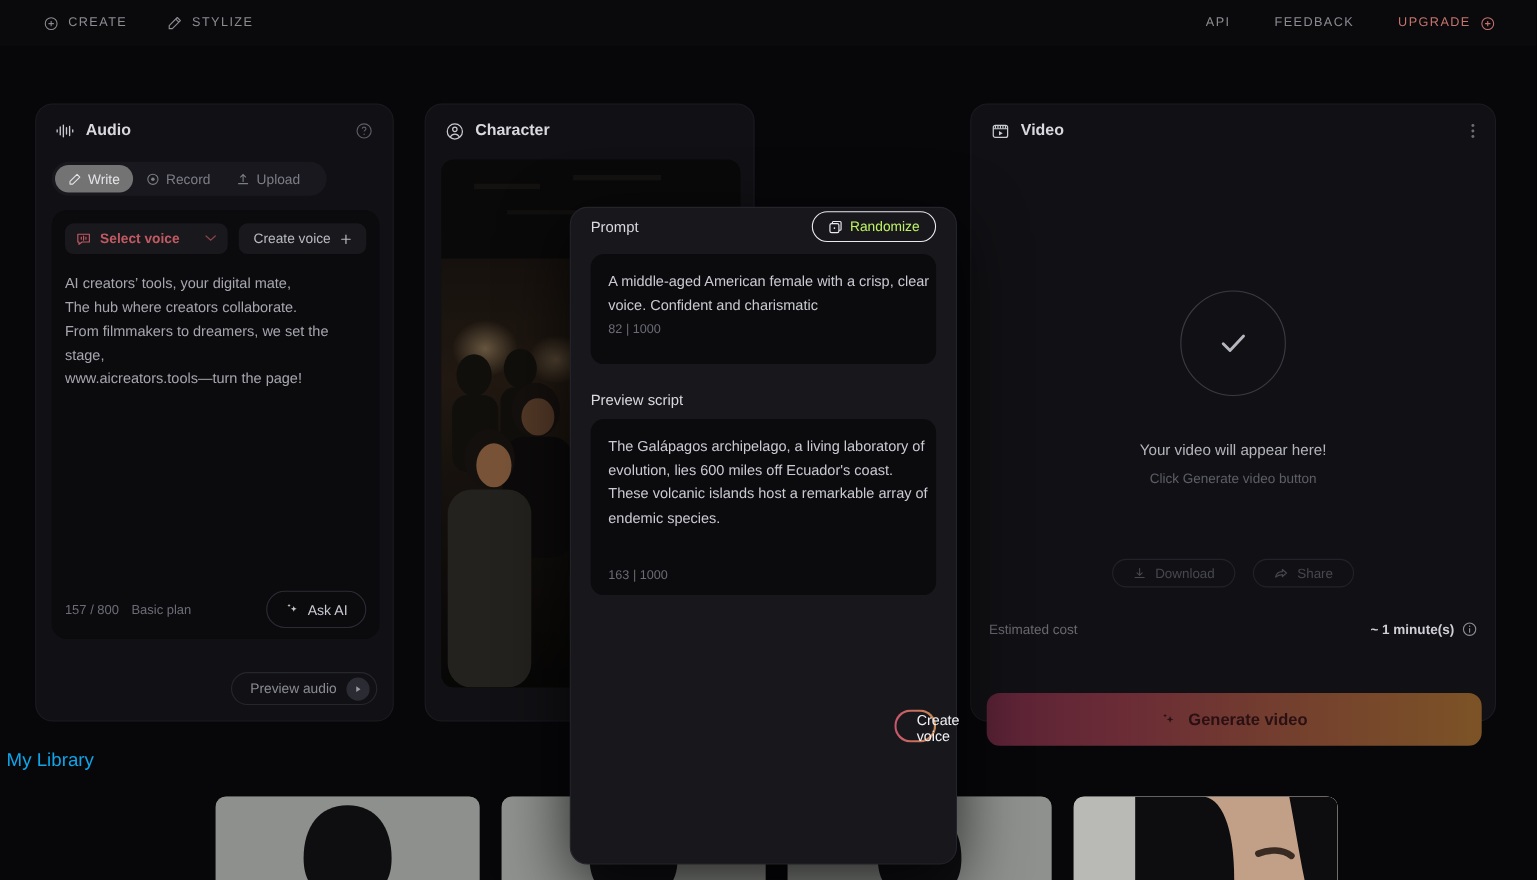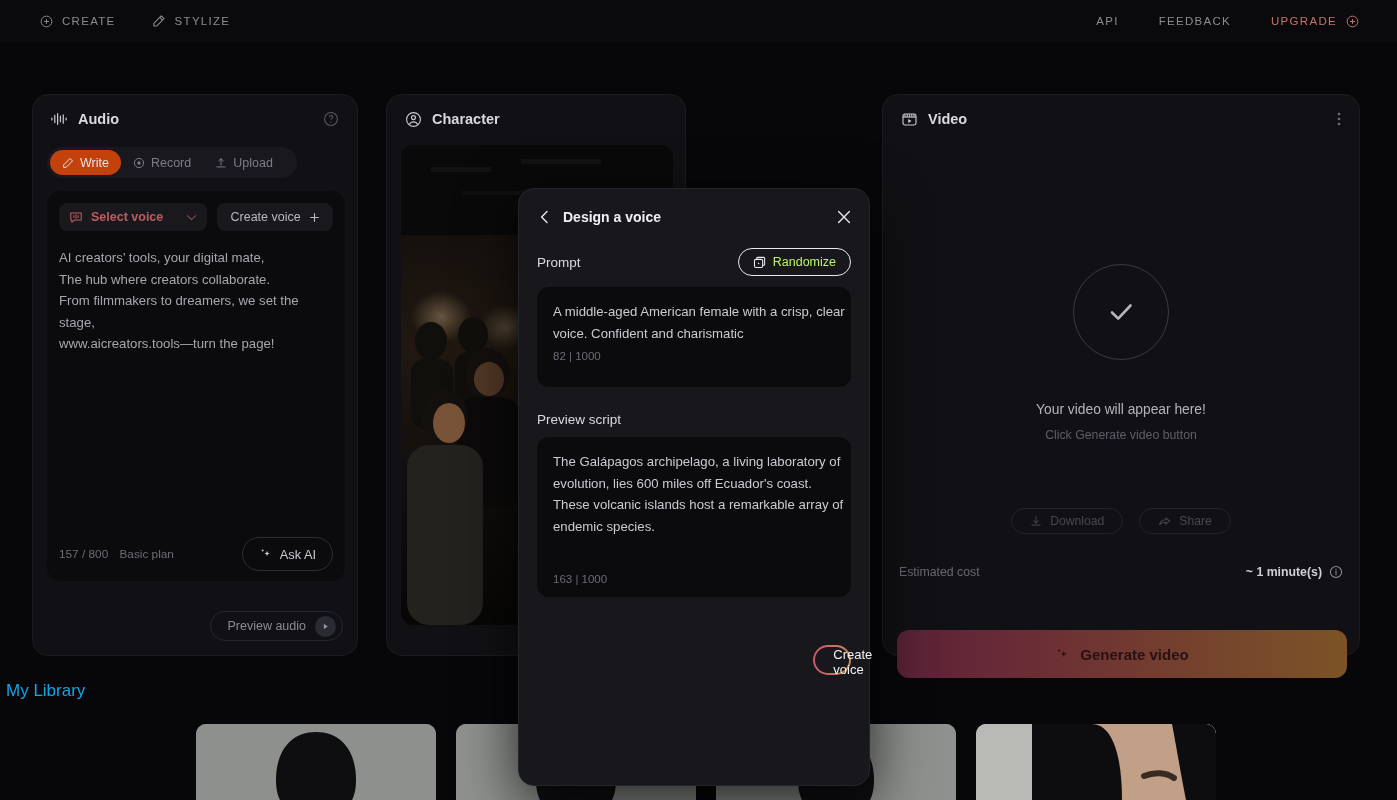--- a/index.html
+++ b/index.html
@@ -81,21 +81,21 @@
     width: 250px;
     height: 31px;
   }
   .seg {
     display: flex; align-items: center; justify-content: center; gap: 6px;
     height: 25px; border-radius: 14px;
     font-size: 12.5px; color: #7d7d86;
     padding: 0 12px;
     cursor: pointer;
   }
-  .seg.active { background: #c2410c; color: #e4e4e9; }
+  .seg.active { background: #737373; color: #e4e4e9; }
 
   
   .editor {
     position: absolute;
     left: 14px; top: 96px;
     width: 298px; height: 390px;
     background: #0b0b0e;
     border-radius: 14px;
     padding: 12px;
   }
@@ -613,33 +613,20 @@
           <svg width="15" height="15" viewBox="0 0 16 16" fill="#2a1013">
             <path d="M9.3 4.2l.9 2.35 2.35.9-2.35.9-.9 2.35-.9-2.35-2.35-.9 2.35-.9z"></path>
             <path d="M4.4 2l.52 1.3L6.22 3.8l-1.3.52L4.4 5.6l-.52-1.28L2.6 3.8l1.28-.5z"></path>
           </svg>
         </span>
         <span>Generate video</span>
       </div>
     </div>
 
     <div class="modal">
-      <div class="modal-head">
-        <span class="ico">
-          <svg width="16" height="16" viewBox="0 0 16 16" fill="none" stroke="#e8e8ee" stroke-width="1.4" stroke-linecap="round" stroke-linejoin="round">
-            <path d="M10 2.6L4.6 8 10 13.4"></path>
-          </svg>
-        </span>
-        <span class="modal-title">Design a voice</span>
-        <span class="modal-close ico">
-          <svg width="18" height="18" viewBox="0 0 18 18" fill="none" stroke="#e4e4ea" stroke-width="1.4" stroke-linecap="round">
-            <path d="M3.6 3.6l10.8 10.8M14.4 3.6L3.6 14.4"></path>
-          </svg>
-        </span>
-      </div>
 
       <div class="field-label-row">
         <span class="field-label">Prompt</span>
         <div class="randomize">
           <span class="ico">
             <svg width="13" height="13" viewBox="0 0 14 14" fill="none" stroke="#eaeaef" stroke-width="1.15" stroke-linejoin="round">
               <rect x="1.6" y="3.6" width="8.8" height="8.8" rx="1.6"></rect>
               <path d="M4 3.6V2.4a.9.9 0 01.9-.9h6.7a.9.9 0 01.9.9v6.7a.9.9 0 01-.9.9h-1.2"></path>
               <circle cx="6" cy="8" r=".8" fill="#eaeaef" stroke="none"></circle>
             </svg>

